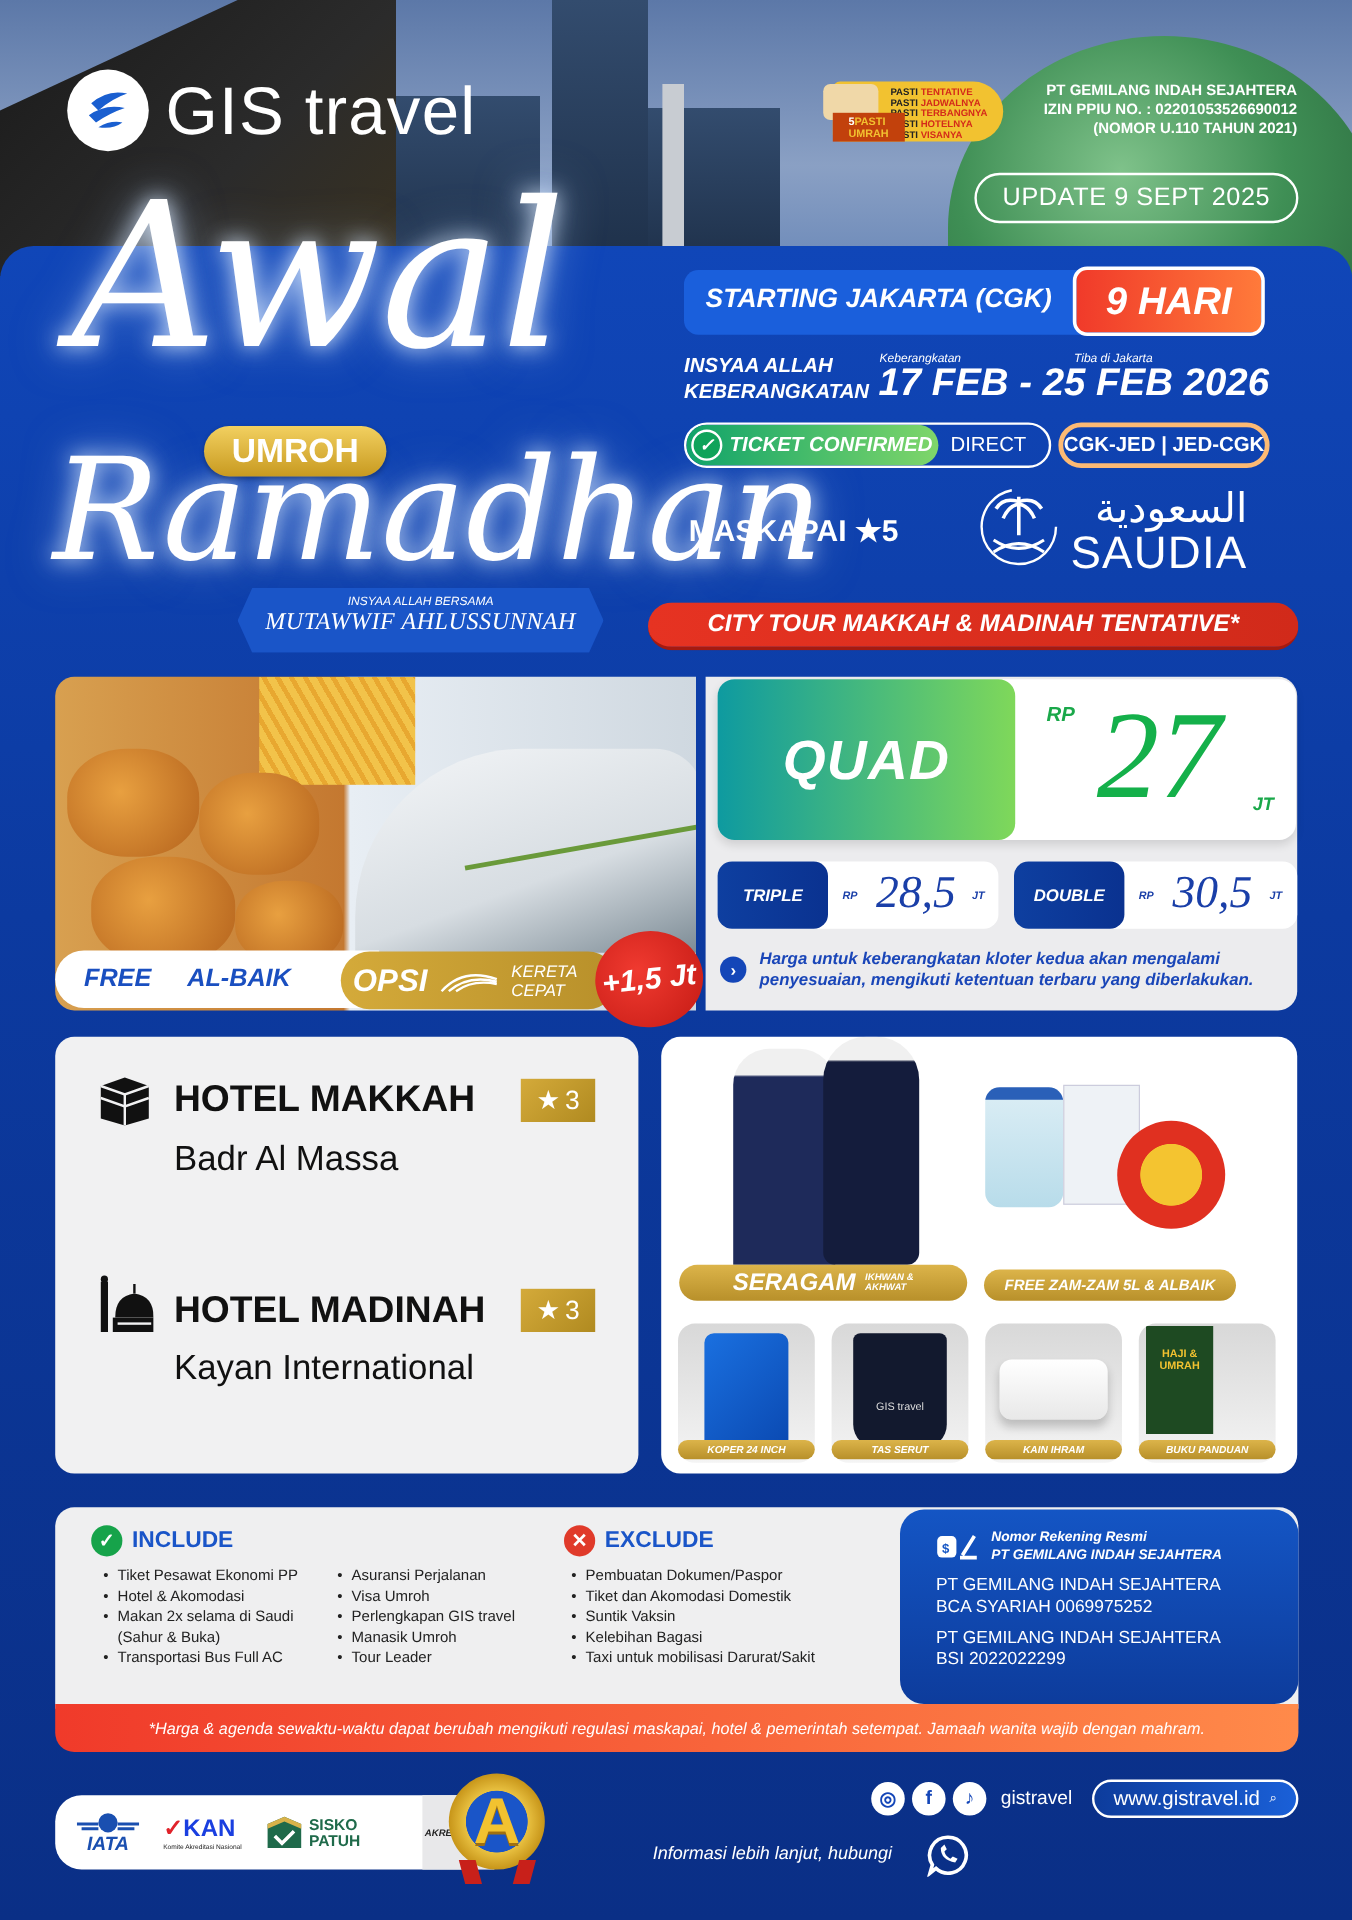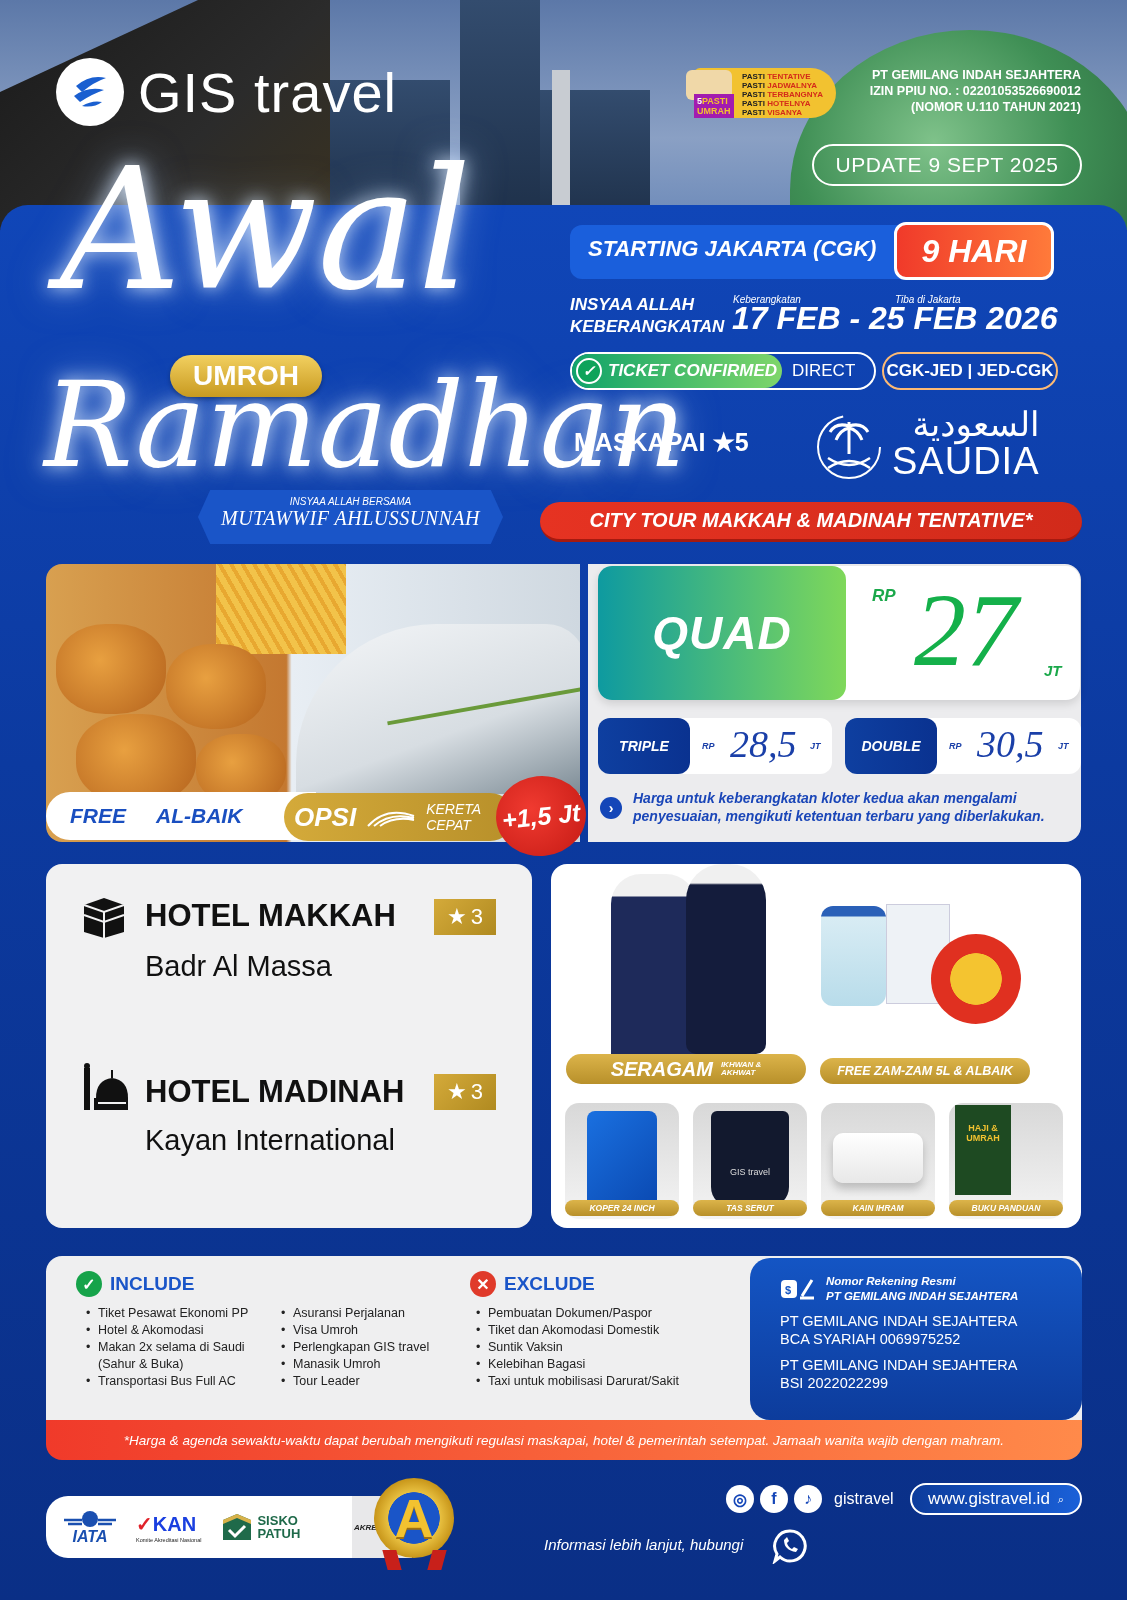--- a/index.html
+++ b/index.html
@@ -8,42 +8,42 @@
 .hero{left:0;top:0;width:1127px;height:230px;background:linear-gradient(180deg,#5c78a8 0%,#8aa0c4 60%,#6a88b8 100%);overflow:hidden}
 .kaaba{left:0;top:0;width:330px;height:230px;background:linear-gradient(135deg,#1a1a1a 0%,#2b2b2b 60%,#3a3220 100%);clip-path:polygon(0 40%,60% 0,100% 0,100% 100%,0 100%)}
 .tower{background:linear-gradient(180deg,#334c6e,#1d2f48)}
 .dome{left:790px;top:30px;width:360px;height:320px;border-radius:50% 50% 0 0;background:radial-gradient(ellipse at 40% 35%,#7fc28a 0%,#3f8f55 45%,#245c36 100%)}
 .main-bg{left:0;top:205px;width:1127px;height:1395px;background:linear-gradient(180deg,#1046b8 0%,#0c3aa0 40%,#0a2f86 100%);border-radius:28px 28px 0 0}
 .logo{left:56px;top:58px;display:flex;align-items:center;gap:14px}
 .logo-circle{width:68px;height:68px;border-radius:50%;background:#fff;display:flex;align-items:center;justify-content:center}
 .logo-text{font-size:56px;color:#fff;font-weight:400;letter-spacing:1px}
 .pasti{left:694px;top:68px;width:142px;height:50px;background:#f2c230;border-radius:6px 25px 25px 6px;padding:4px 0 0 48px;font-size:8px;line-height:9px;font-weight:700;color:#222}
 .pasti span{color:#d42a1a}
-.pasti-badge{left:694px;top:94px;background:#a21caf;color:#f2c230;font-size:9px;font-weight:700;padding:2px 3px;line-height:10px}
+.pasti-badge{left:694px;top:94px;background:#c2410c;color:#f2c230;font-size:9px;font-weight:700;padding:2px 13px;line-height:10px}
 .company{right:46px;top:67px;text-align:right;color:#fff;font-size:12.5px;line-height:16px;font-weight:700}
 .update{left:812px;top:144px;width:270px;height:42px;border:2.5px solid #fff;border-radius:22px;color:#fff;font-size:21px;display:flex;align-items:center;justify-content:center;letter-spacing:.5px}
 .awal{left:60px;top:150px;color:#fff;font-family:"DejaVu Serif",serif;font-style:italic;font-size:168px;line-height:160px;text-shadow:0 0 18px rgba(220,235,255,.9),0 0 40px rgba(180,210,255,.6)}
 .ramadhan{left:44px;top:365px;color:#fff;font-family:"DejaVu Serif",serif;font-style:italic;font-size:118px;line-height:120px;text-shadow:0 0 18px rgba(220,235,255,.9),0 0 40px rgba(180,210,255,.6)}
 .umroh{left:170px;top:355px;width:152px;height:42px;border-radius:21px;background:linear-gradient(180deg,#f2d060,#c89a20);color:#fff;font-size:28px;font-weight:700;display:flex;align-items:center;justify-content:center;box-shadow:0 2px 4px rgba(0,0,0,.3)}
 .mutawwif{left:198px;top:490px;width:305px;height:54px;background:#1a55c8;clip-path:polygon(4% 0,96% 0,100% 50%,96% 100%,4% 100%,0 50%);text-align:center;color:#fff}
 .mutawwif .s{font-size:10px;font-style:italic;padding-top:6px}
 .mutawwif .b{font-family:"Liberation Serif",serif;font-style:italic;font-size:20px;letter-spacing:.5px}
 .start{left:570px;top:225px;width:480px;height:54px;background:#1a5fdc;border-radius:12px}
 .start-t{left:588px;top:236px;color:#fff;font-size:22px;font-weight:700;font-style:italic}
 .hari{left:894px;top:222px;width:160px;height:58px;background:linear-gradient(90deg,#f03a2a,#ff7a3a);border:3px solid #fff;border-radius:12px;color:#fff;font-size:32px;font-weight:700;font-style:italic;display:flex;align-items:center;justify-content:center}
 .insyaa{left:570px;top:294px;color:#fff;font-size:17px;font-weight:700;font-style:italic;line-height:22px}
 .lbl-small{color:#fff;font-size:10px;font-style:italic}
 .dates{left:732px;top:300px;color:#fff;font-size:32px;font-weight:700;font-style:italic;white-space:nowrap}
 .pill-ticket{left:570px;top:352px;width:306px;height:38px;border:2px solid #fff;border-radius:20px;overflow:hidden;display:flex}
 .pill-ticket .g{width:210px;background:linear-gradient(90deg,#10a36a,#7fd66a);border-radius:0 20px 20px 0;color:#fff;font-size:17px;font-weight:700;font-style:italic;display:flex;align-items:center;gap:6px;padding-left:4px}
 .pill-ticket .d{color:#fff;font-size:17px;font-weight:400;display:flex;align-items:center;padding-left:10px}
 .chk{width:26px;height:26px;border-radius:50%;border:2px solid #fff;background:#0fa35a;display:flex;align-items:center;justify-content:center;font-size:15px;color:#fff}
-.pill-route{left:882px;top:352px;width:176px;height:38px;border:2px solid #fdba74;border-radius:20px;color:#fff;font-size:17px;font-weight:700;display:flex;align-items:center;justify-content:center}
+.pill-route{left:882px;top:352px;width:176px;height:38px;border:4px solid #fdba74;border-radius:20px;color:#fff;font-size:17px;font-weight:700;display:flex;align-items:center;justify-content:center}
 .maskapai{left:574px;top:428px;color:#fff;font-size:25px;font-weight:700}
-.saudia{left:816px;top:406px;display:flex;align-items:flex-end;gap:10px;color:#fff}
+.saudia{left:816px;top:406px;display:flex;align-items:flex-start;gap:10px;color:#fff}
 .saudia .ar{font-size:34px;line-height:36px;text-align:right}
 .saudia .en{font-size:38px;letter-spacing:1px;line-height:38px}
 .city{left:540px;top:502px;width:542px;height:40px;background:linear-gradient(90deg,#e63322,#d12a1a);border-radius:20px;border-bottom:3px solid #a51a10;color:#fff;font-size:20px;font-weight:700;font-style:italic;display:flex;align-items:center;justify-content:center}
 .photos{left:46px;top:564px;width:534px;height:278px;border-radius:16px 0 0 16px;overflow:hidden;background:linear-gradient(90deg,#d8a050 0%,#c47830 45%,#e8eef4 46%,#cfd8e0 100%)}
 .fries{left:170px;top:0;width:130px;height:90px;background:repeating-linear-gradient(60deg,#f2c34a 0 6px,#e8a830 6px 10px)}
 .chick{border-radius:45%;background:radial-gradient(circle at 40% 40%,#e8a040,#b4621c)}
 .train{left:250px;top:60px;width:290px;height:170px;background:linear-gradient(160deg,#f4f6f8 0%,#d7dde2 60%,#7b8a94 100%);border-radius:140px 40px 0 0}
 .free{left:46px;top:792px;width:270px;height:48px;background:#fff;border-radius:24px 0 0 24px;color:#1a4fc0;font-size:21px;font-weight:700;font-style:italic;display:flex;align-items:center;gap:30px;padding-left:24px}
 .opsi{left:284px;top:793px;width:230px;height:48px;background:linear-gradient(90deg,#d4aa3a,#b8902a);border-radius:24px;color:#fff;display:flex;align-items:center;padding-left:10px;gap:10px}
 .opsi .o{font-size:26px;font-weight:700;font-style:italic}

